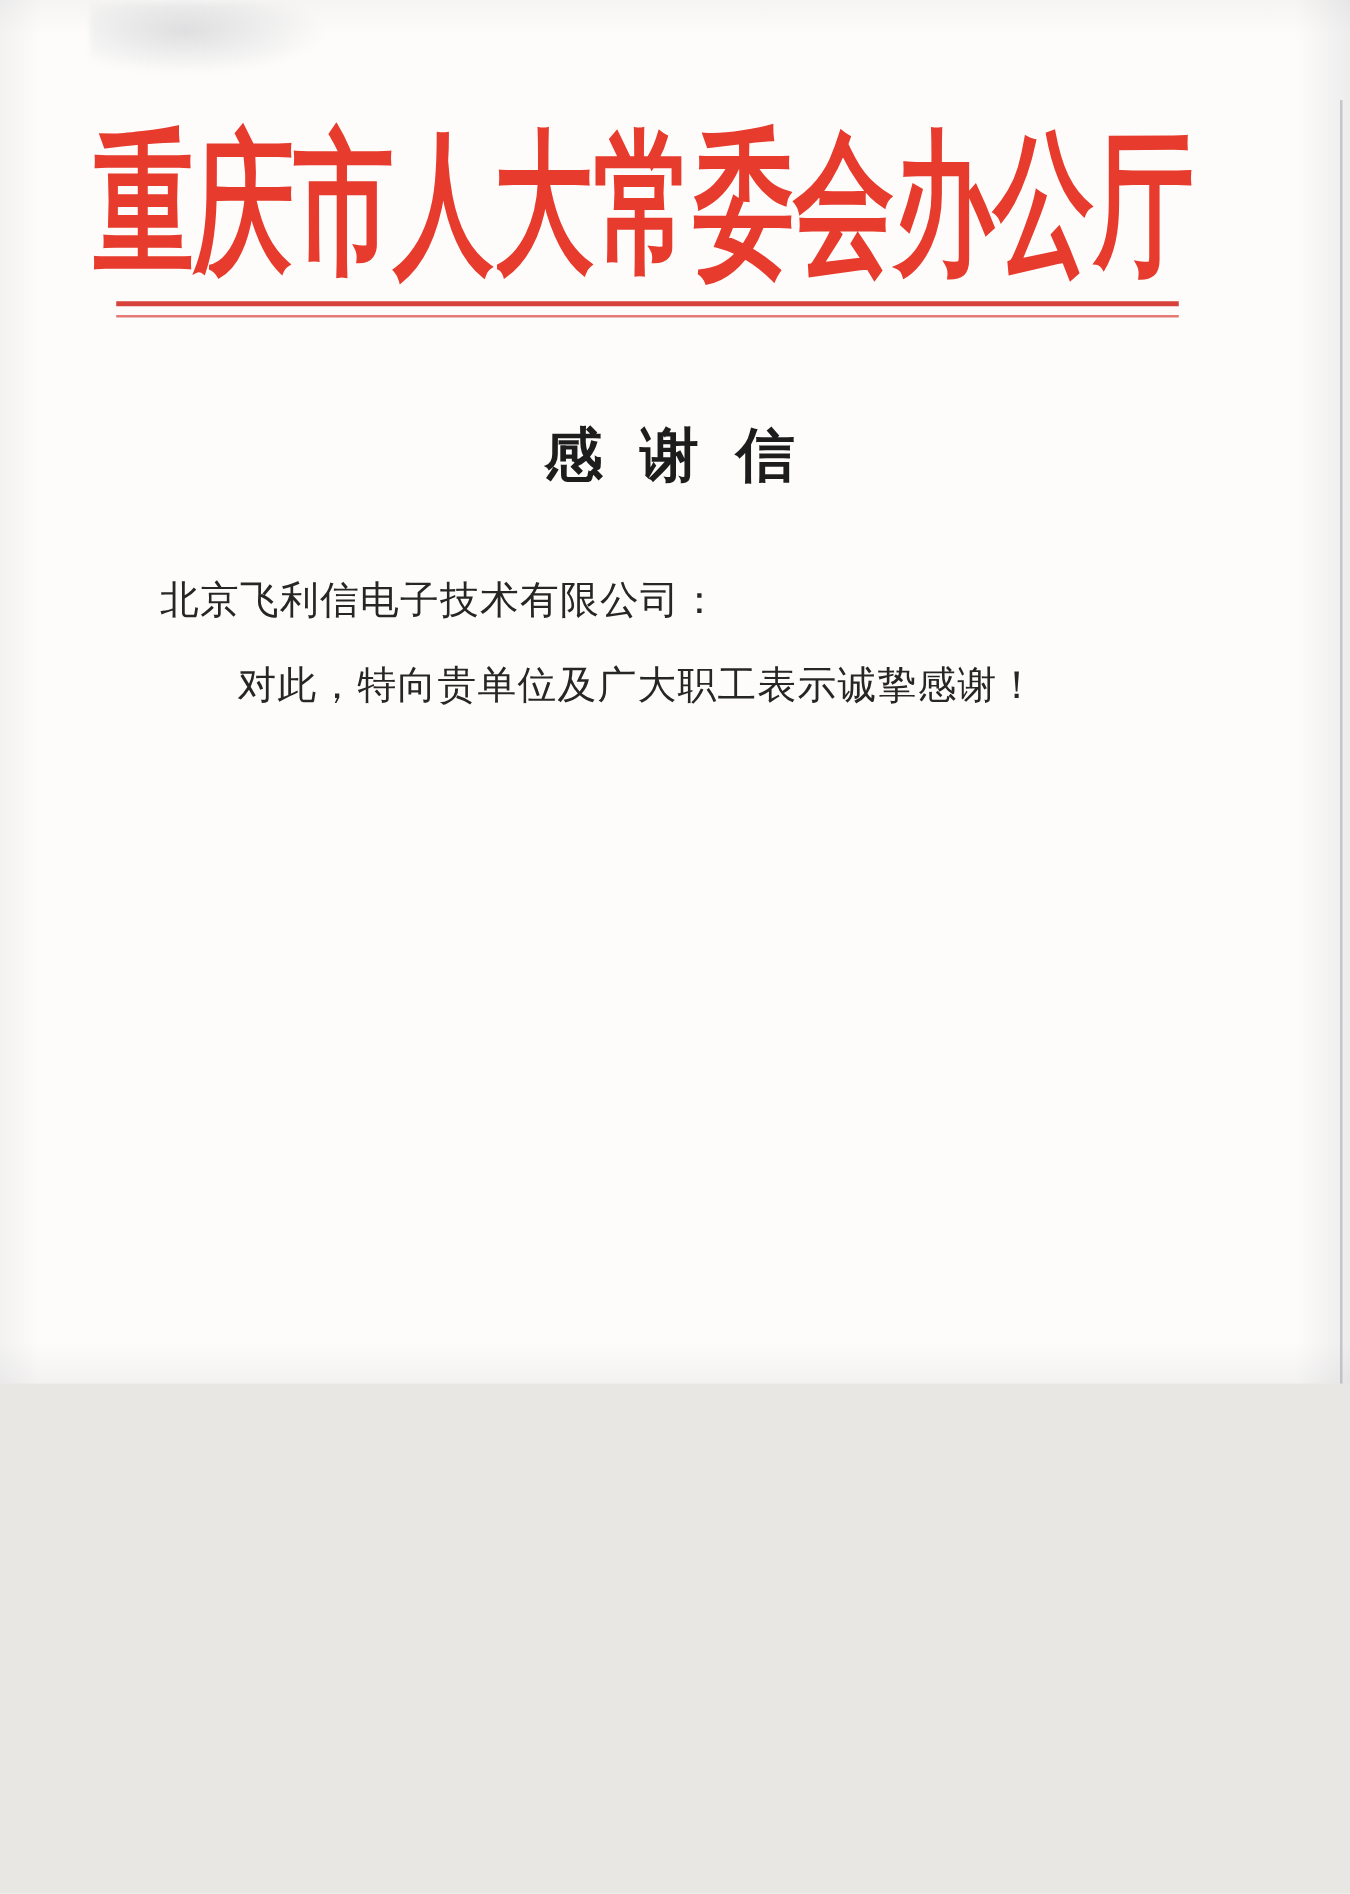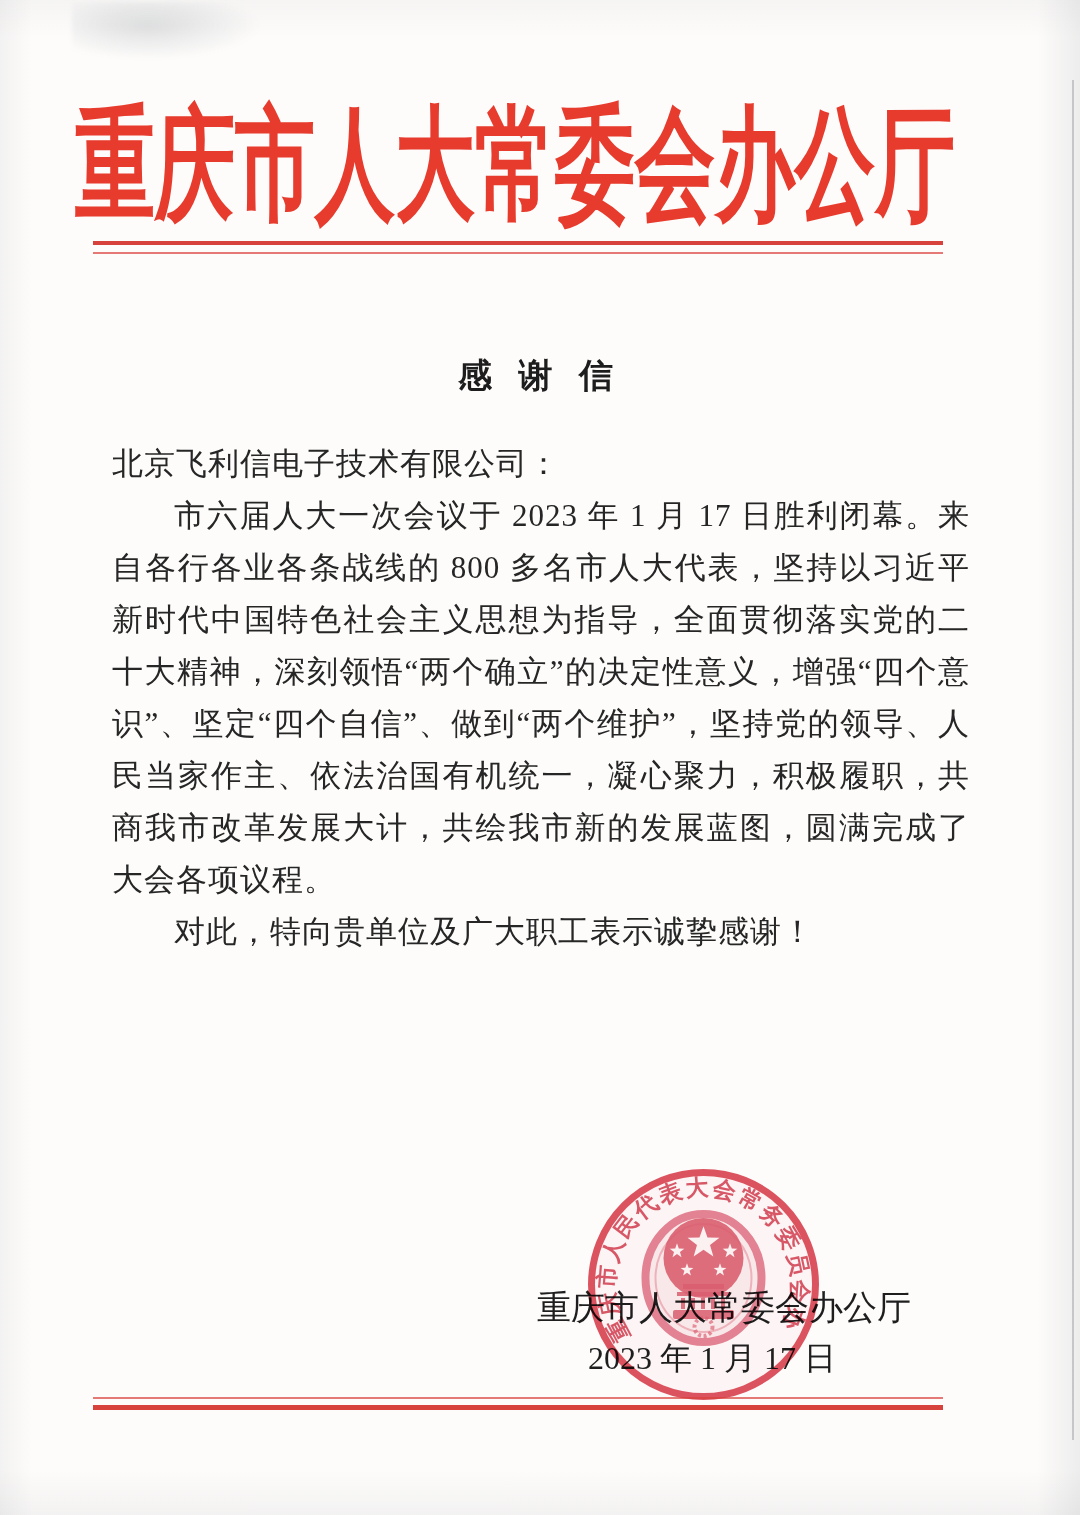--- a/index.html
+++ b/index.html
@@ -1,18 +1,18 @@
 <!DOCTYPE html>
 <html><head>
 <meta charset="utf-8">
 <style>
   html,body{margin:0;padding:0;background:#e9e7e4;}
   .page{
     position:relative;
-    width:1080px;height:1515px;
+    width:1080px;height:1107px;
     margin:0 auto;
     background:
       linear-gradient(to right, rgba(60,60,70,.05), rgba(0,0,0,0) 3%, rgba(0,0,0,0) 96%, rgba(60,60,70,.08)),
       linear-gradient(to bottom, rgba(60,60,70,.04), rgba(0,0,0,0) 2.5%, rgba(0,0,0,0) 97%, rgba(60,60,70,.05)),
       #fdfcfb;
     overflow:hidden;
     font-family:"Liberation Serif","DejaVu Serif",serif;
   }
   .scan-edge{
     position:absolute;left:1072px;top:80px;width:2px;height:1360px;
@@ -34,33 +34,32 @@
     white-space:nowrap;
   }
   .rule{position:absolute;left:93px;width:850px;background:#d8423c;}
   .rule.hdr-thick{top:241px;height:4px;}
   .rule.hdr-thin{top:252px;height:2px;opacity:.7;}
   .rule.ftr-thin{top:1397px;height:2px;opacity:.7;}
   .rule.ftr-thick{top:1405px;height:5px;}
   .doc-title{
     position:absolute;top:338px;left:0;width:1080px;
     text-align:center;
-    font-size:34px;line-height:54px;font-weight:700;
+    font-size:47px;line-height:54px;font-weight:700;
     letter-spacing:9px;
     color:#1d1d1d;
-    margin-top:11px;
   }
   .body-text{
     position:absolute;top:438px;left:112px;width:858px;
     font-size:31px;line-height:52px;
     color:#262626;
     text-align:justify;
     letter-spacing:1px;
   }
-  .body-text p{margin:0;}
+  .body-text p{margin:16px;}
   .body-text p.indent{text-indent:2em;}
   .salutation{margin-bottom:6px;}
   .seal{
     position:absolute;left:585px;top:1166px;width:237px;height:237px;
     mix-blend-mode:multiply;opacity:.92;
   }
   .sig-org{
     position:absolute;top:1288px;left:537px;
     font-size:34px;line-height:40px;color:#1e1e1e;
     letter-spacing:0px;white-space:nowrap;
@@ -81,21 +80,20 @@
 
   <div class="letterhead-title">重庆市人大常委会办公厅</div>
 
   <div class="rule hdr-thick"></div>
   <div class="rule hdr-thin"></div>
 
   <div class="doc-title">感 谢 信</div>
 
   <div class="body-text">
     <p class="salutation">北京飞利信电子技术有限公司：</p>
-    <p class="indent">市六届人大一次会议于 2023 年 1 月 17 日胜利闭幕。来自各行各业各条战线的 800 多名市人大代表，坚持以习近平新时代中国特色社会主义思想为指导，全面贯彻落实党的二十大精神，深刻领悟“两个确立”的决定性意义，增强“四个意识”、坚定“四个自信”、做到“两个维护”，坚持党的领导、人民当家作主、依法治国有机统一，凝心聚力，积极履职，共商我市改革发展大计，共绘我市新的发展蓝图，圆满完成了大会各项议程。</p>
     <p class="indent">对此，特向贵单位及广大职工表示诚挚感谢！</p>
   </div>
 
   <div class="sig-org">重庆市人大常委会办公厅</div>
   <div class="sig-date">2023 年 1 月 17 日</div>
 
   <svg class="seal" viewBox="0 0 237 237" aria-hidden="true">
 
     <circle cx="118.5" cy="118.5" r="109" fill="rgba(232,95,110,0.05)"></circle>
 

